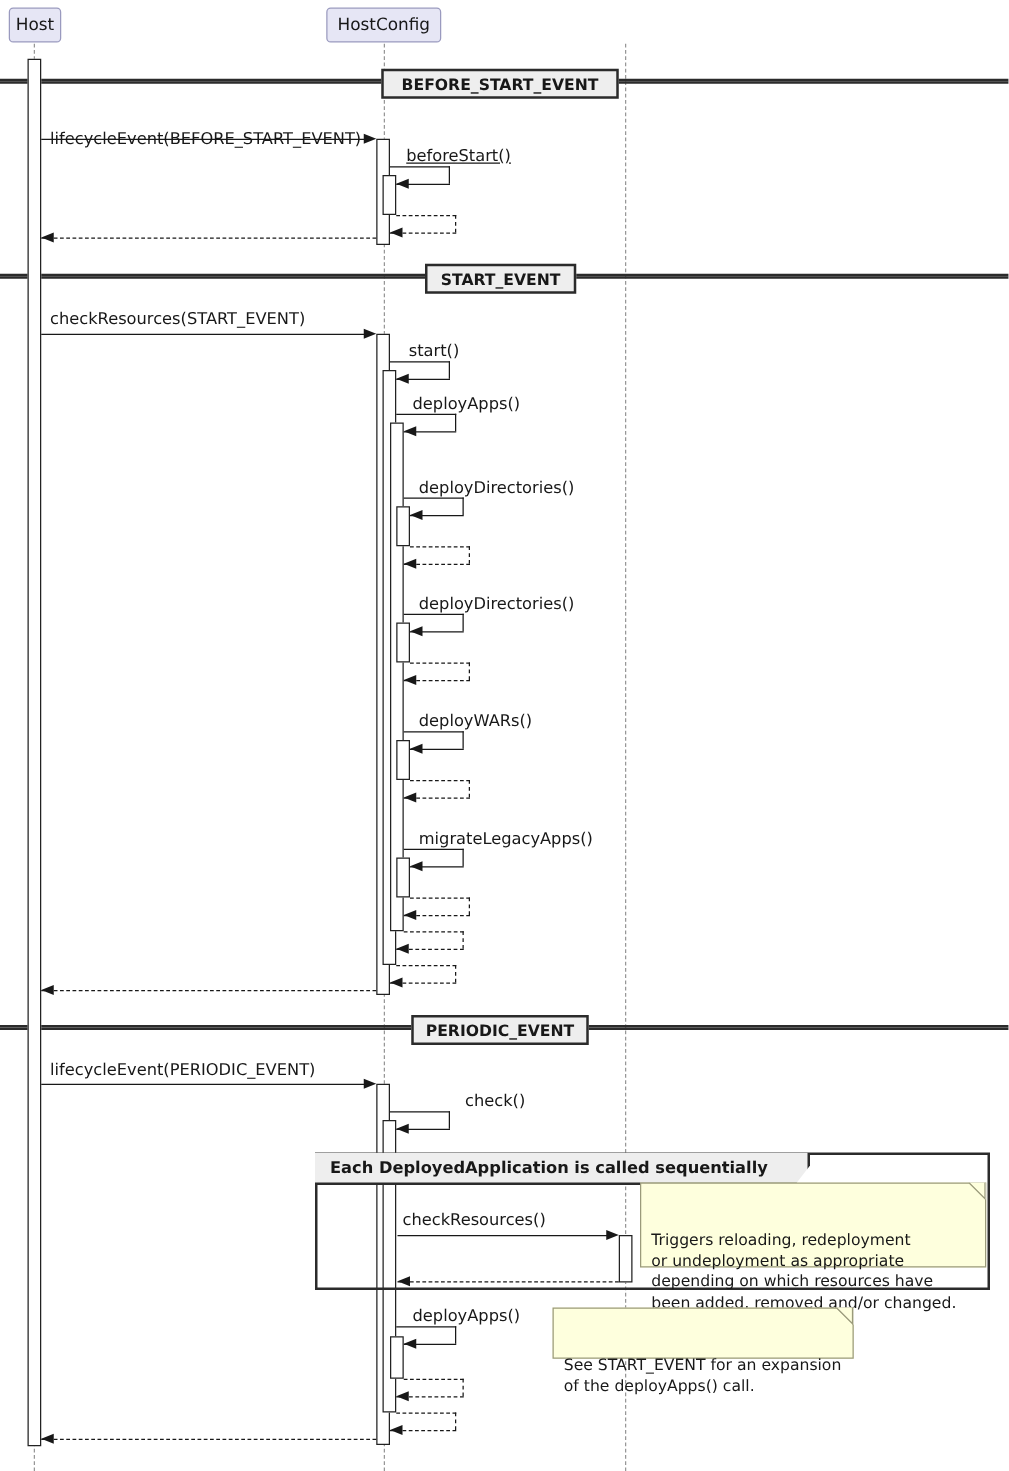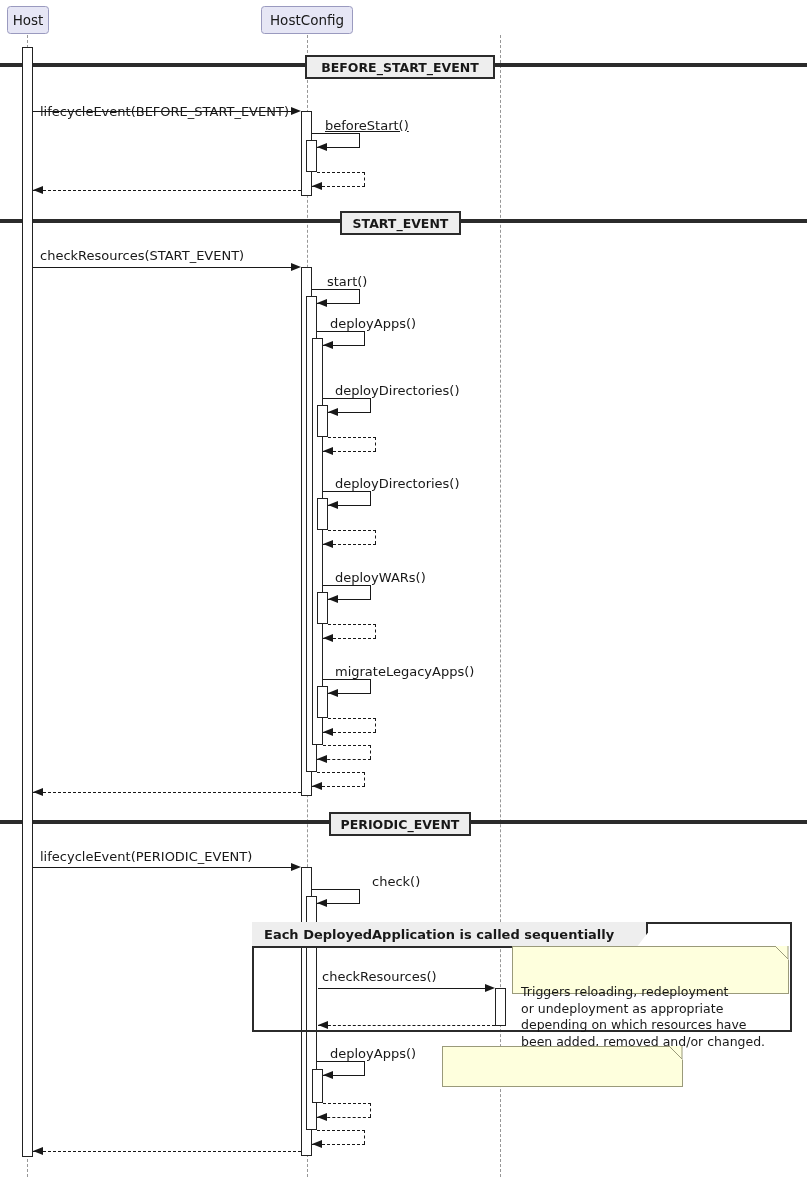--- a/index.html
+++ b/index.html
@@ -156,21 +156,21 @@
   <div class="ghead" style="left:252px;top:922px;width:396px;">
     <span>Each DeployedApplication is called sequentially</span>
   </div>
 
   <div class="lbl" style="left:322px;top:969px;">checkResources()</div>
   <div class="al" style="left:318px;top:988px;width:168px;"></div>
   <div class="ahr" style="left:485px;top:984px;"></div>
   <div class="ad" style="left:318px;top:1025px;width:177px;"></div>
   <div class="ahl" style="left:318px;top:1021px;"></div>
 
-  <div class="note" style="left:512px;top:946px;width:277px;height:48px;">
+  <div class="note" style="left:512px;top:946px;width:277px;height:68px;">
     <svg class="dogear" width="14" height="14">
       <polygon points="0,0 14,0 14,14" fill="#ffffff"></polygon>
       <path d="M0 0 L13 13 L13 0" fill="#FEFFDD" stroke="#9a9a7a" stroke-width="1"></path>
     </svg>
     <span>Triggers reloading, redeployment
 or undeployment as appropriate
 depending on which resources have
 been added, removed and/or changed.</span>
   </div>
 
@@ -180,20 +180,22 @@
   <div class="ahl" style="left:323px;top:1071px;"></div>
   <div class="dlt" style="left:323px;top:1103px;width:48px;height:14px;"></div>
   <div class="ad" style="left:317px;top:1117px;width:54px;"></div>
   <div class="ahl" style="left:317px;top:1113px;"></div>
 
   <div class="note" style="left:442px;top:1046px;width:241px;height:41px;">
     <svg class="dogear" width="14" height="14">
       <polygon points="0,0 14,0 14,14" fill="#ffffff"></polygon>
       <path d="M0 0 L13 13 L13 0" fill="#FEFFDD" stroke="#9a9a7a" stroke-width="1"></path>
     </svg>
+    <span>See START_EVENT for an expansion
+of the deployApps() call.</span>
   </div>
 
   <div class="dlt" style="left:317px;top:1130px;width:48px;height:14px;"></div>
   <div class="ad" style="left:312px;top:1144px;width:53px;"></div>
   <div class="ahl" style="left:312px;top:1140px;"></div>
 
   <div class="ad" style="left:33px;top:1151px;width:268px;"></div>
   <div class="ahl" style="left:33px;top:1147px;"></div>
 
 </div>

